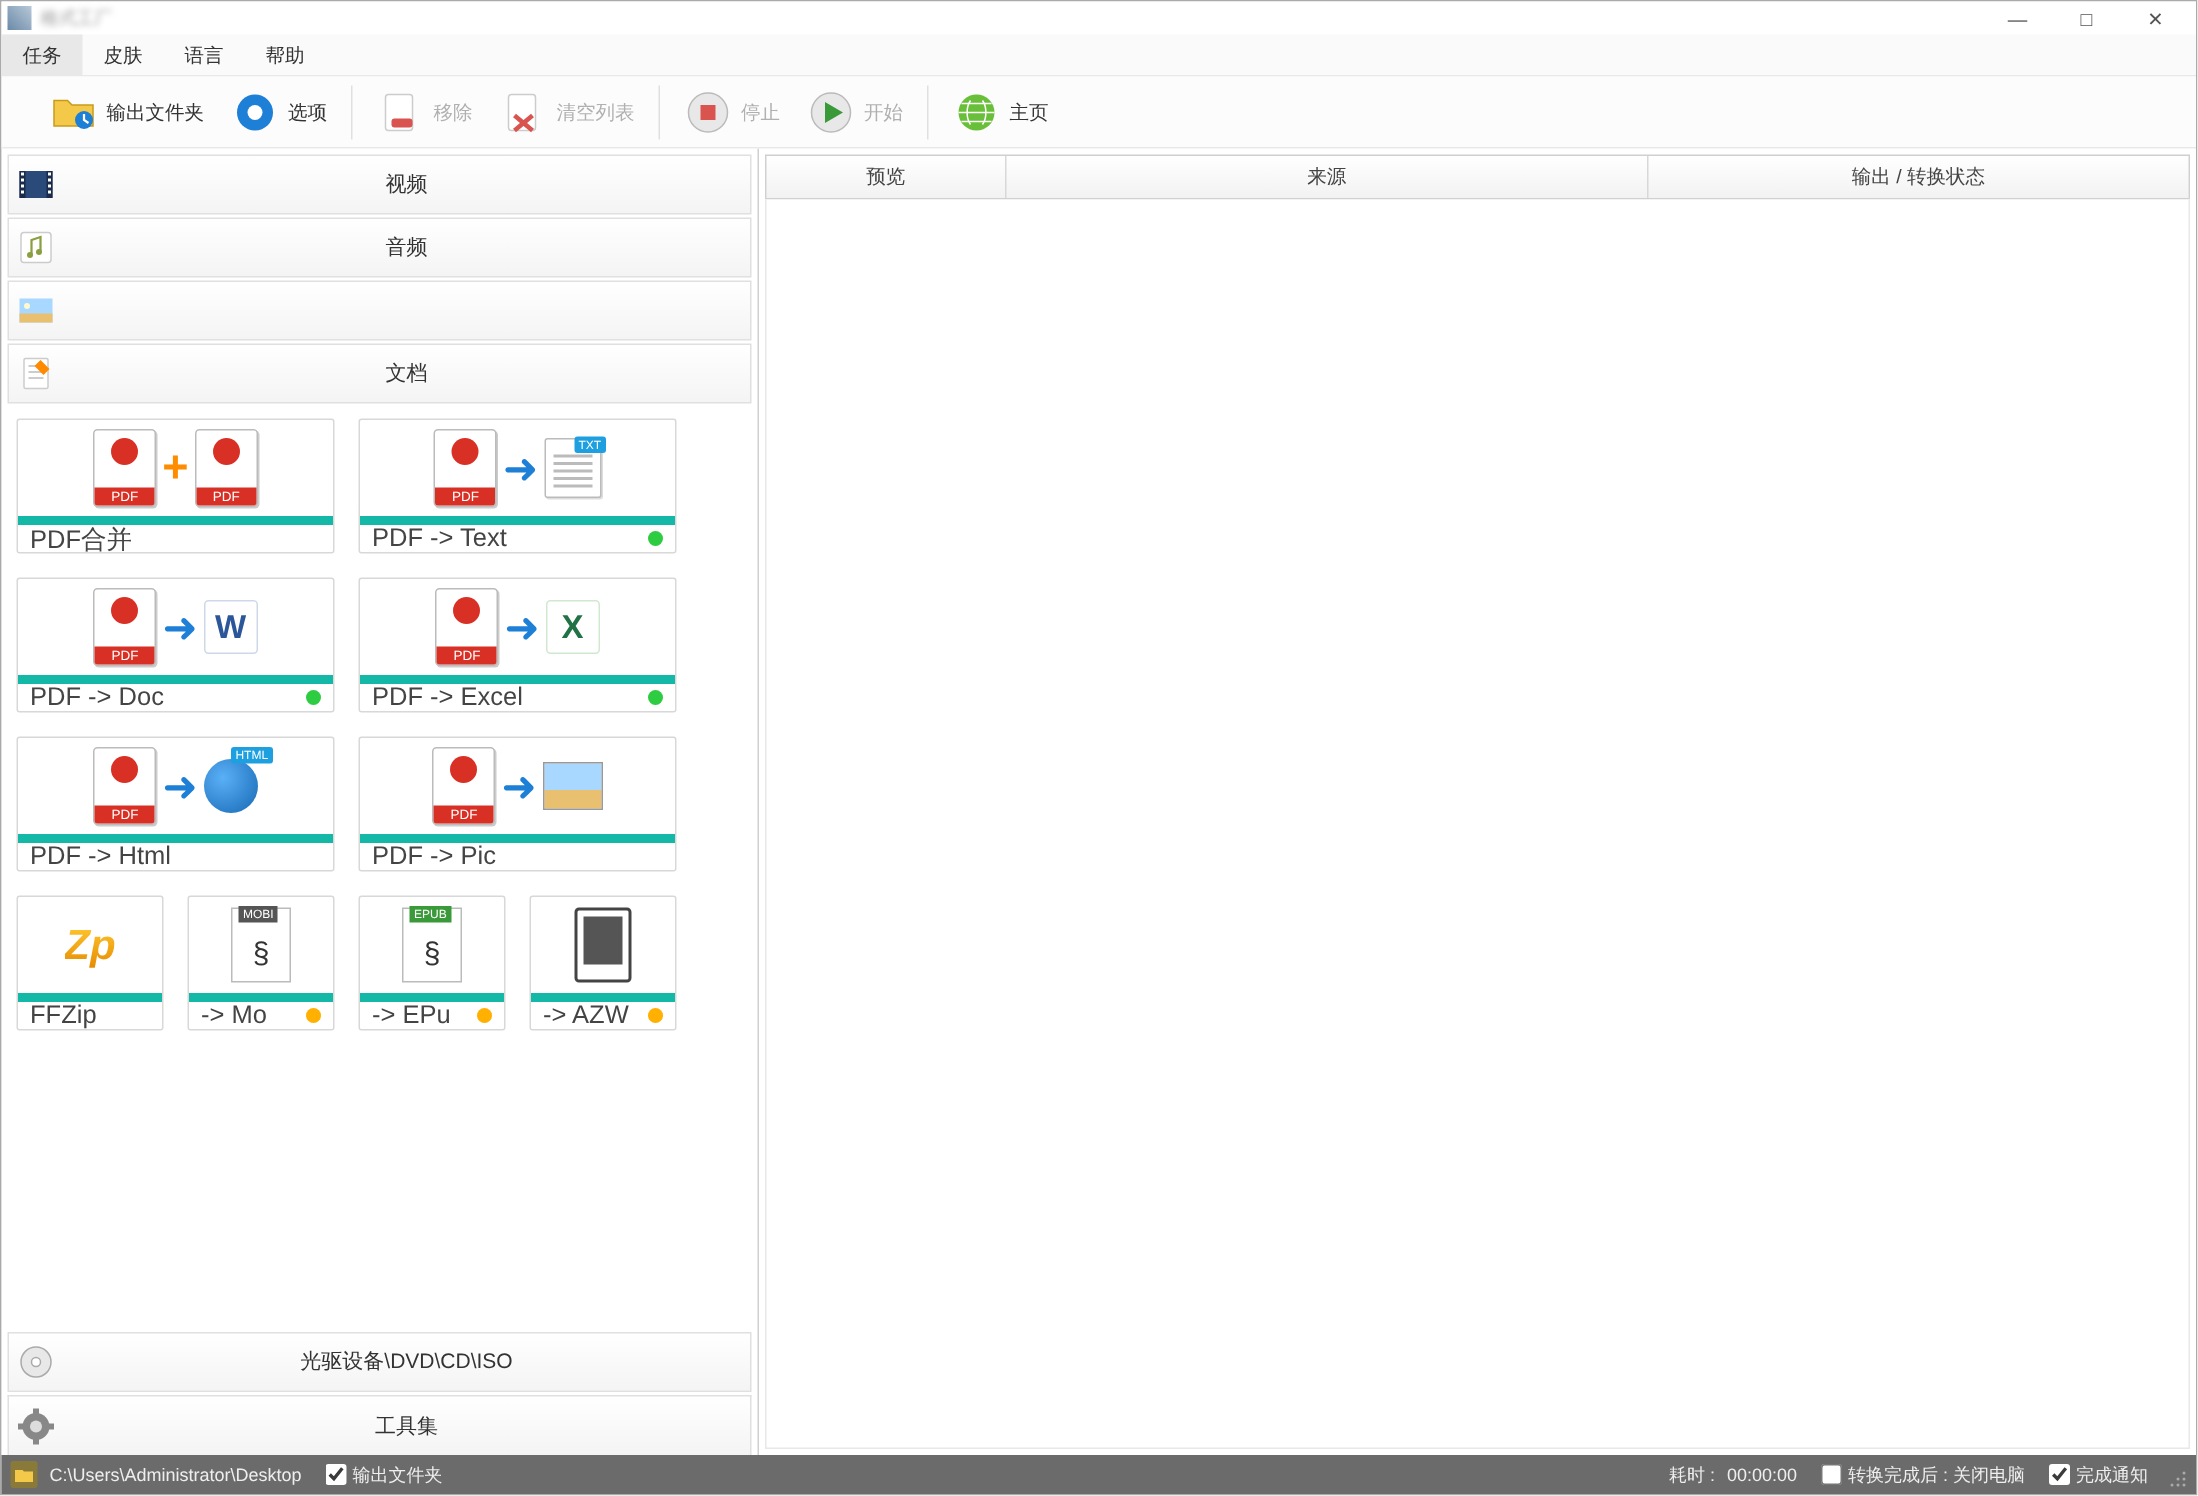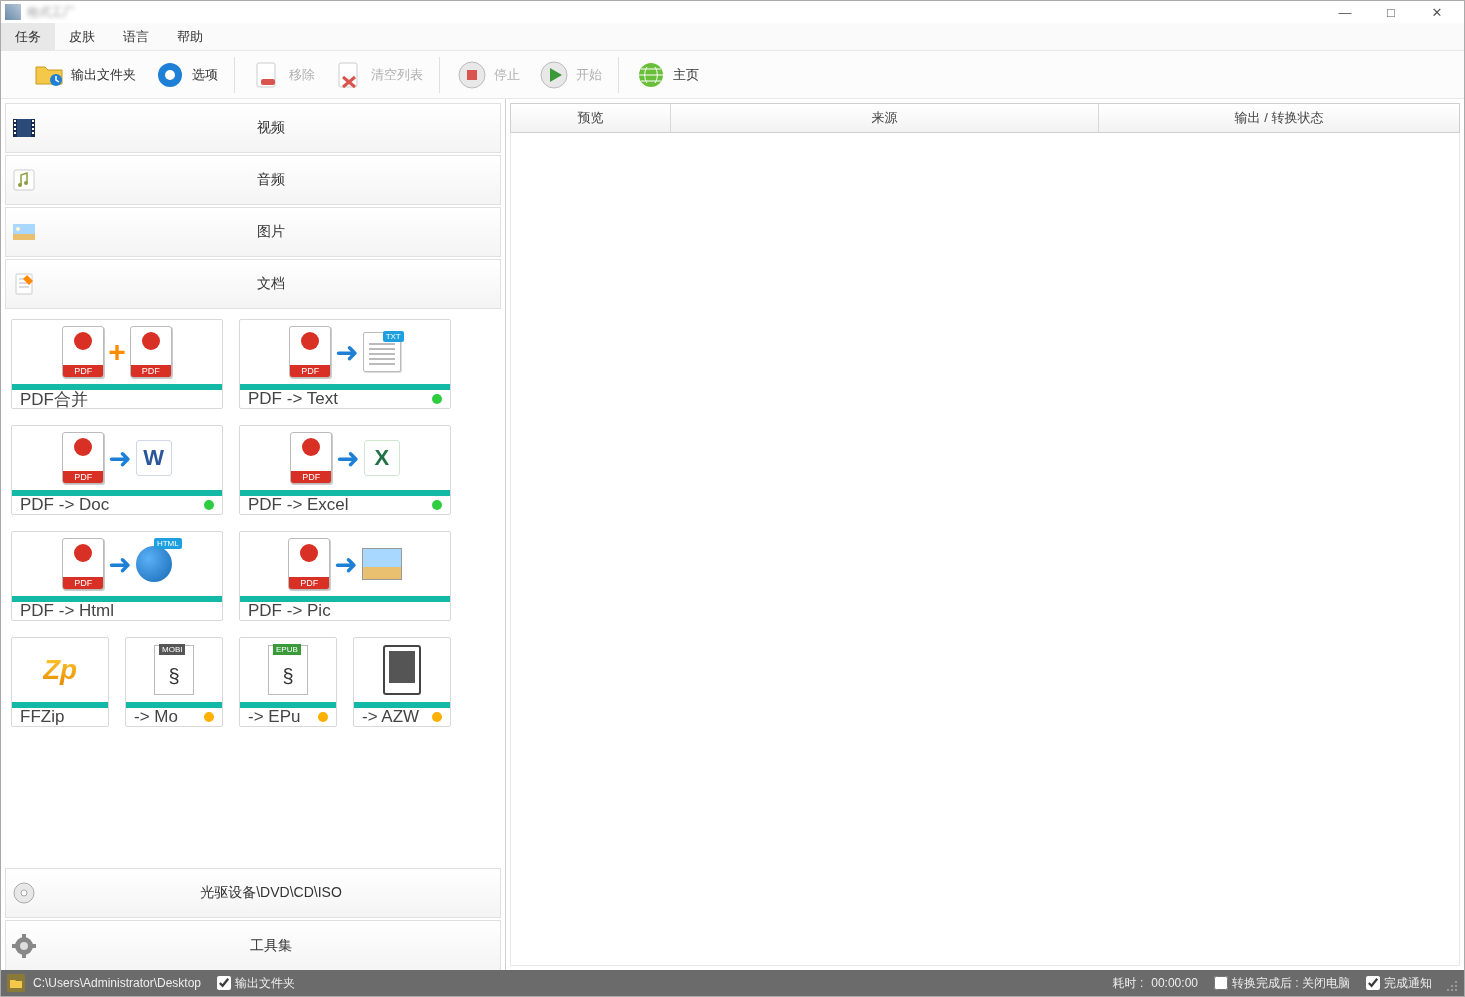--- a/index.html
+++ b/index.html
@@ -20,21 +20,21 @@
 .tbtn{display:flex;align-items:center;gap:6px;padding:4px 8px;border-radius:3px;cursor:pointer;}
 .tbtn.disabled{color:#b0b0b0;cursor:default;}
 .tbtn .ticon{width:32px;height:32px;display:flex;align-items:center;justify-content:center;}
 .tbtn .tlabel{font-size:13px;}
 .tb-sep{width:1px;height:36px;background:#e0e0e0;margin:0 6px;}
 
 .main{flex:1;display:flex;overflow:hidden;}
 .leftpane{width:505px;display:flex;flex-direction:column;border-right:1px solid #d0d0d0;background:#fff;}
 .rightpane{flex:1;display:flex;flex-direction:column;background:#fff;}
 
-.catrow{height:50px;display:flex;align-items:center;border:1px solid #e0e0e0;margin:0 4px 2px 4px;background:linear-gradient(#ffffff,#f4f4f4);cursor:pointer;}
+.catrow{height:40px;display:flex;align-items:center;border:1px solid #e0e0e0;margin:0 4px 2px 4px;background:linear-gradient(#ffffff,#f4f4f4);cursor:pointer;}
 .catrow:first-child{margin-top:4px;}
 .catrow .caticon{width:36px;display:flex;align-items:center;justify-content:center;}
 .catrow .catlabel{flex:1;text-align:center;font-size:14px;color:#333;}
 
 .tiles{flex:1;overflow:auto;padding:8px 10px;display:flex;flex-wrap:wrap;align-content:flex-start;gap:16px;}
 .tile{border:1px solid #d8d8d8;background:#fff;border-radius:2px;display:flex;flex-direction:column;cursor:pointer;position:relative;}
 .tile.wide{width:212px;height:90px;}
 .tile.sm{width:98px;height:90px;}
 .tile .tilevis{flex:1;display:flex;align-items:center;justify-content:center;gap:4px;}
 .tile .tiletxt{height:24px;display:flex;align-items:center;padding:0 8px;font-size:17px;color:#444;border-top:6px solid #14b8a6;position:relative;white-space:nowrap;overflow:hidden;}
@@ -209,21 +209,20 @@
         <span class="catlabel">音频</span>
       </div>
       <div class="catrow">
         <span class="caticon">
           <svg width="26" height="26" viewBox="0 0 26 26">
               <rect x="2" y="5" width="22" height="16" fill="#a8d8ff"></rect>
               <rect x="2" y="15" width="22" height="6" fill="#e8c070"></rect>
               <circle cx="7" cy="10" r="2" fill="#fff8d0"></circle>
             </svg>
         </span>
-        <span class="catlabel">图片</span>
       </div>
       <div class="catrow">
         <span class="caticon">
           <svg width="26" height="26" viewBox="0 0 26 26">
               <rect x="5" y="3" width="16" height="20" rx="1" fill="#fff" stroke="#ccc"></rect>
               <g stroke="#bbb">
                 <line x1="8" y1="8" x2="18" y2="8"></line>
                 <line x1="8" y1="12" x2="18" y2="12"></line>
                 <line x1="8" y1="16" x2="18" y2="16"></line>
               </g>

